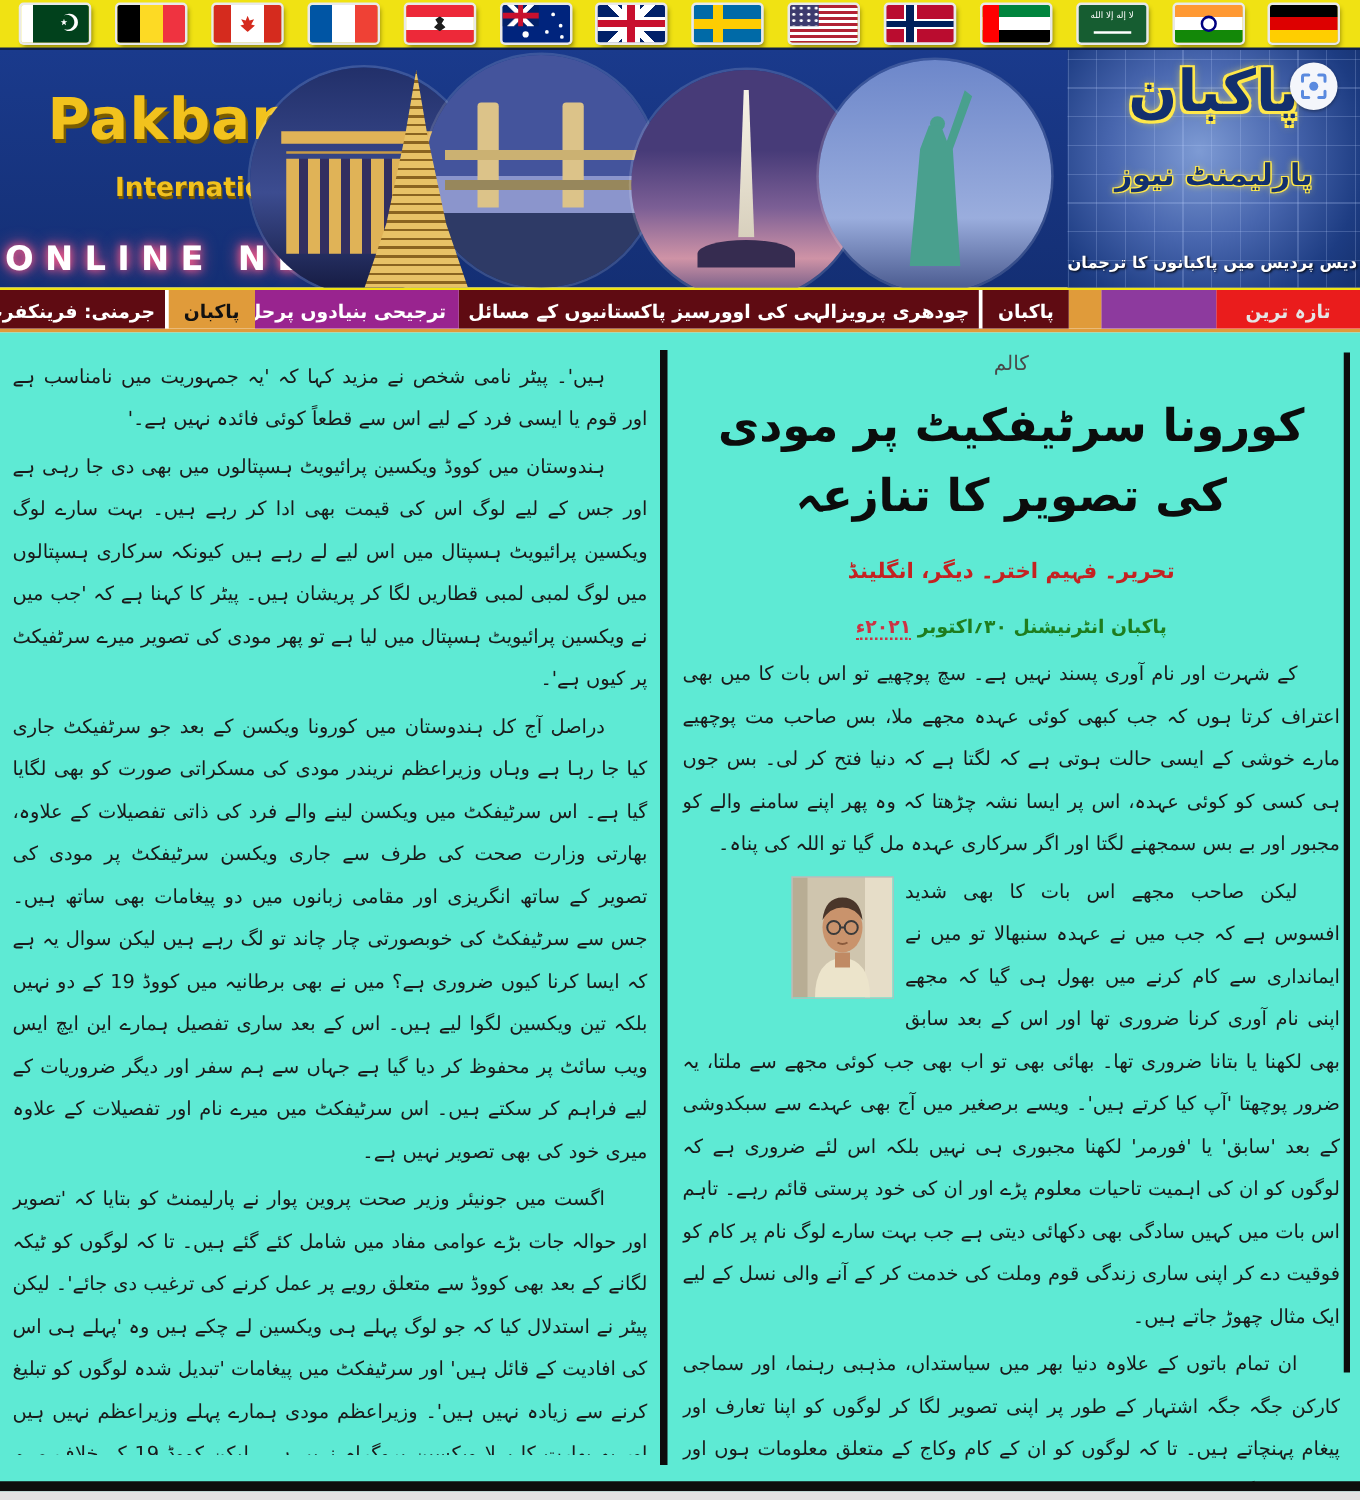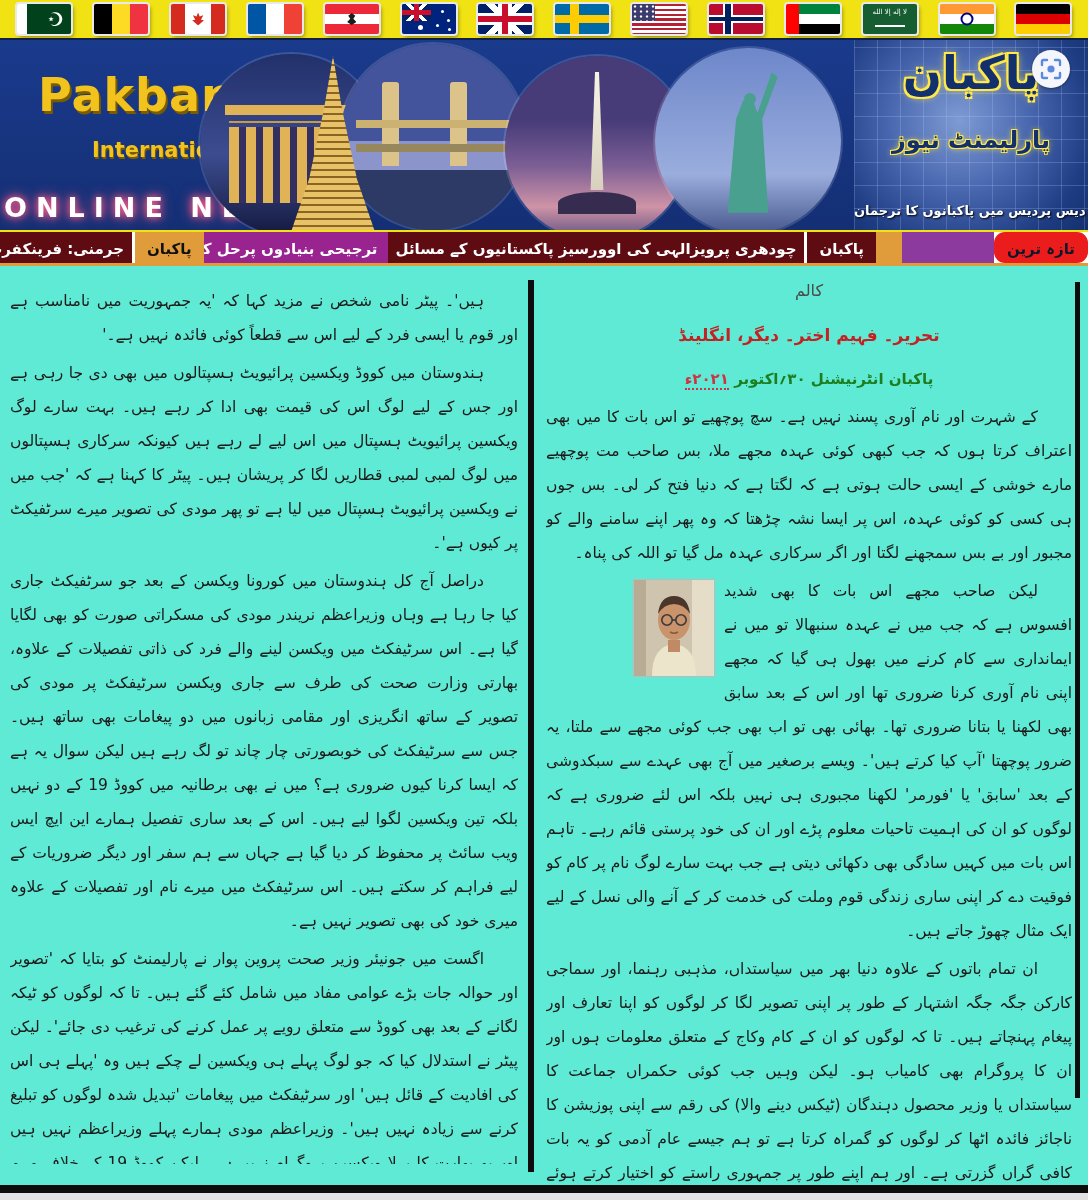--- a/index.html
+++ b/index.html
@@ -73,41 +73,41 @@
   .logo-title { position:absolute; top:6px; left:0; right:0; text-align:center; font-size:46px; font-weight:bold; color:#13306e;
     text-shadow:-2px -2px 0 #ffe84a,2px -2px 0 #ffe84a,-2px 2px 0 #ffe84a,2px 2px 0 #ffe84a,0 0 8px rgba(255,232,74,.9); }
   .logo-subtitle { position:absolute; top:86px; left:0; right:0; text-align:center; font-size:24px; font-weight:bold; color:#13306e;
     text-shadow:-1px -1px 0 #ffe84a,1px -1px 0 #ffe84a,-1px 1px 0 #ffe84a,1px 1px 0 #ffe84a,0 0 6px rgba(255,232,74,.9); }
   .logo-tagline { position:absolute; bottom:14px; left:0; right:0; text-align:left; font-size:13px; font-weight:bold; color:#fff; text-shadow:1px 1px 2px #000; }
   .lens-icon { position:absolute; right:18px; top:10px; width:38px; height:38px; border-radius:50%; background:#f4f6fb; box-shadow:0 1px 3px rgba(0,0,0,.4); display:flex; align-items:center; justify-content:center; cursor:pointer; }
 
   
   .ticker { height:34px; display:flex; direction:rtl; align-items:stretch; font-size:15px; font-weight:bold; line-height:30px; border-bottom:3px solid #e09b3a; box-shadow:0 5px 0 #7a0a0a; overflow:hidden; }
   .ticker > div { white-space:nowrap; overflow:hidden; }
-  .tk-latest { background:#ea1c1c; color:#0f172a; width:94px; text-align:center; padding-top:2px;border-radius:11px; }
+  .tk-latest { background:#ea1c1c; color:#e5e5e5; width:115px; text-align:center; padding-top:2px; }
   .tk-purple { background:#8d3a9e; width:92px; }
   .tk-gap { background:#e09b3a; width:26px; }
   .tk-label-dark { background:#5f0b12; color:#fff; padding:2px 12px 0; border-left:3px solid #fff; }
   .tk-item1 { background:#5f0b12; color:#fff; padding:2px 8px 0; }
   .tk-item1b { background:#99248f; color:#fff; padding:2px 10px 0; flex:1; }
   .tk-label-orange { background:#e09b3a; color:#111; padding:2px 12px 0; border-left:3px solid #fff; }
   .tk-item2 { background:#5f0b12; color:#fff; padding:2px 8px 0; width:132px; }
 
   
   .content { position:relative; height:934px; background:#5eead4; }
   .col { position:absolute; direction:rtl; text-align:justify; color:#1a1a1a; font-size:15.5px; line-height:34px; overflow:hidden; }
   .col p { text-indent:34px; margin-bottom:4px; }
   .col-left { left:10px; top:18px; width:508px; height:880px; }
   .col-right { left:546px; top:8px; width:526px; height:914px; }
   .divider { position:absolute; left:528px; top:14px; width:6px; height:892px; background:#0d0d0d; }
   .right-edge-line { position:absolute; left:1075px; top:16px; width:5px; height:816px; background:#0d0d0d; }
   .bottom-bar { position:absolute; left:0; top:919px; width:1088px; height:8px; background:#0d0d0d; }
   .below-bar { position:absolute; left:0; top:927px; width:1088px; height:7px; background:#e2e2e2; }
 
-  .section-label { text-align:center; font-size:16px; color:#4a4a4a; margin-bottom:10px; text-indent:0; }
+  .section-label { text-align:center; font-size:16px; color:#4a4a4a; margin-bottom:0; text-indent:0; }
   .headline { text-align:center; font-size:36px; font-weight:bold; color:#0c0c0c; line-height:1.55; margin:6px 0 14px; }
   .byline { text-align:center; font-size:17px; font-weight:bold; color:#c42222; margin-bottom:10px; }
   .dateline { text-align:center; font-size:15px; font-weight:bold; color:#1e7d1e; margin-bottom:4px; }
   .dateline .year { color:#cc3344; border-bottom:2px dotted #cc3344; }
 
   .author-photo { float:left; width:80px; height:96px; margin:6px 10px 6px 88px; display:block; box-shadow:0 0 0 1px #bbb; }
 </style>
 </head>
 <body>
 
@@ -177,20 +177,21 @@
     <p>ہندوستان میں کووڈ ویکسین پرائیویٹ ہسپتالوں میں بھی دی جا رہی ہے اور جس کے لیے لوگ اس کی قیمت بھی ادا کر رہے ہیں۔ بہت سارے لوگ ویکسین پرائیویٹ ہسپتال میں اس لیے لے رہے ہیں کیونکہ سرکاری ہسپتالوں میں لوگ لمبی لمبی قطاریں لگا کر پریشان ہیں۔ پیٹر کا کہنا ہے کہ 'جب میں نے ویکسین پرائیویٹ ہسپتال میں لیا ہے تو پھر مودی کی تصویر میرے سرٹفیکٹ پر کیوں ہے'۔</p>
     <p>دراصل آج کل ہندوستان میں کورونا ویکسن کے بعد جو سرٹفیکٹ جاری کیا جا رہا ہے وہاں وزیراعظم نریندر مودی کی مسکراتی صورت کو بھی لگایا گیا ہے۔ اس سرٹیفکٹ میں ویکسن لینے والے فرد کی ذاتی تفصیلات کے علاوہ، بھارتی وزارت صحت کی طرف سے جاری ویکسن سرٹیفکٹ پر مودی کی تصویر کے ساتھ انگریزی اور مقامی زبانوں میں دو پیغامات بھی ساتھ ہیں۔ جس سے سرٹیفکٹ کی خوبصورتی چار چاند تو لگ رہے ہیں لیکن سوال یہ ہے کہ ایسا کرنا کیوں ضروری ہے؟ میں نے بھی برطانیہ میں کووڈ 19 کے دو نہیں بلکہ تین ویکسین لگوا لیے ہیں۔ اس کے بعد ساری تفصیل ہمارے این ایچ ایس ویب سائٹ پر محفوظ کر دیا گیا ہے جہاں سے ہم سفر اور دیگر ضروریات کے لیے فراہم کر سکتے ہیں۔ اس سرٹیفکٹ میں میرے نام اور تفصیلات کے علاوہ میری خود کی بھی تصویر نہیں ہے۔</p>
     <p>اگست میں جونیئر وزیر صحت پروین پوار نے پارلیمنٹ کو بتایا کہ 'تصویر اور حوالہ جات بڑے عوامی مفاد میں شامل کئے گئے ہیں۔ تا کہ لوگوں کو ٹیکہ لگانے کے بعد بھی کووڈ سے متعلق رویے پر عمل کرنے کی ترغیب دی جائے'۔ لیکن پیٹر نے استدلال کیا کہ جو لوگ پہلے ہی ویکسین لے چکے ہیں وہ 'پہلے ہی اس کی افادیت کے قائل ہیں' اور سرٹیفکٹ میں پیغامات 'تبدیل شدہ لوگوں کو تبلیغ کرنے سے زیادہ نہیں ہیں'۔ وزیراعظم مودی ہمارے پہلے وزیراعظم نہیں ہیں اور یہ بھارت کا پہلا ویکسین پروگرام نہیں ہے۔ لیکن کووڈ 19 کے خلاف مہم اور ویکسین پروگرام کو ایک آدمی کا شو کے طور پر پیش کیا جا رہا ہے، جو شخص وزیراعظم کے لیے پروپیگنڈا ہے۔</p>
 
   </div>
 
   <div class="divider"></div>
 
   <div class="col col-right">
     <div class="section-label">کالم</div>
+    <div class="headline">کورونا سرٹیفکیٹ پر مودی کی تصویر کا تنازعہ</div>
     <div class="byline">تحریر۔ فہیم اختر۔ دیگر، انگلینڈ</div>
     <div class="dateline"><span>پاکبان انٹرنیشنل ۳۰؍اکتوبر </span><span class="year">۲۰۲۱ء</span></div>
     <p>کے شہرت اور نام آوری پسند نہیں ہے۔ سچ پوچھیے تو اس بات کا میں بھی اعتراف کرتا ہوں کہ جب کبھی کوئی عہدہ مجھے ملا، بس صاحب مت پوچھیے مارے خوشی کے ایسی حالت ہوتی ہے کہ لگتا ہے کہ دنیا فتح کر لی۔ بس جوں ہی کسی کو کوئی عہدہ، اس پر ایسا نشہ چڑھتا کہ وہ پھر اپنے سامنے والے کو مجبور اور بے بس سمجھنے لگتا اور اگر سرکاری عہدہ مل گیا تو اللہ کی پناہ۔</p>
     <span class="author-photo">
       <svg width="80" height="96" viewBox="0 0 80 96">
         <rect width="80" height="96" fill="#cfc5ae"></rect>
         <rect x="58" y="0" width="22" height="96" fill="#e6ddc8"></rect>
         <rect x="0" y="0" width="12" height="96" fill="#b8ad94"></rect>
         <path d="M18 96 Q18 66 40 64 Q62 66 62 96 Z" fill="#ece4cb"></path>
         <path d="M34 60 h12 v12 h-12 Z" fill="#c08a64"></path>

